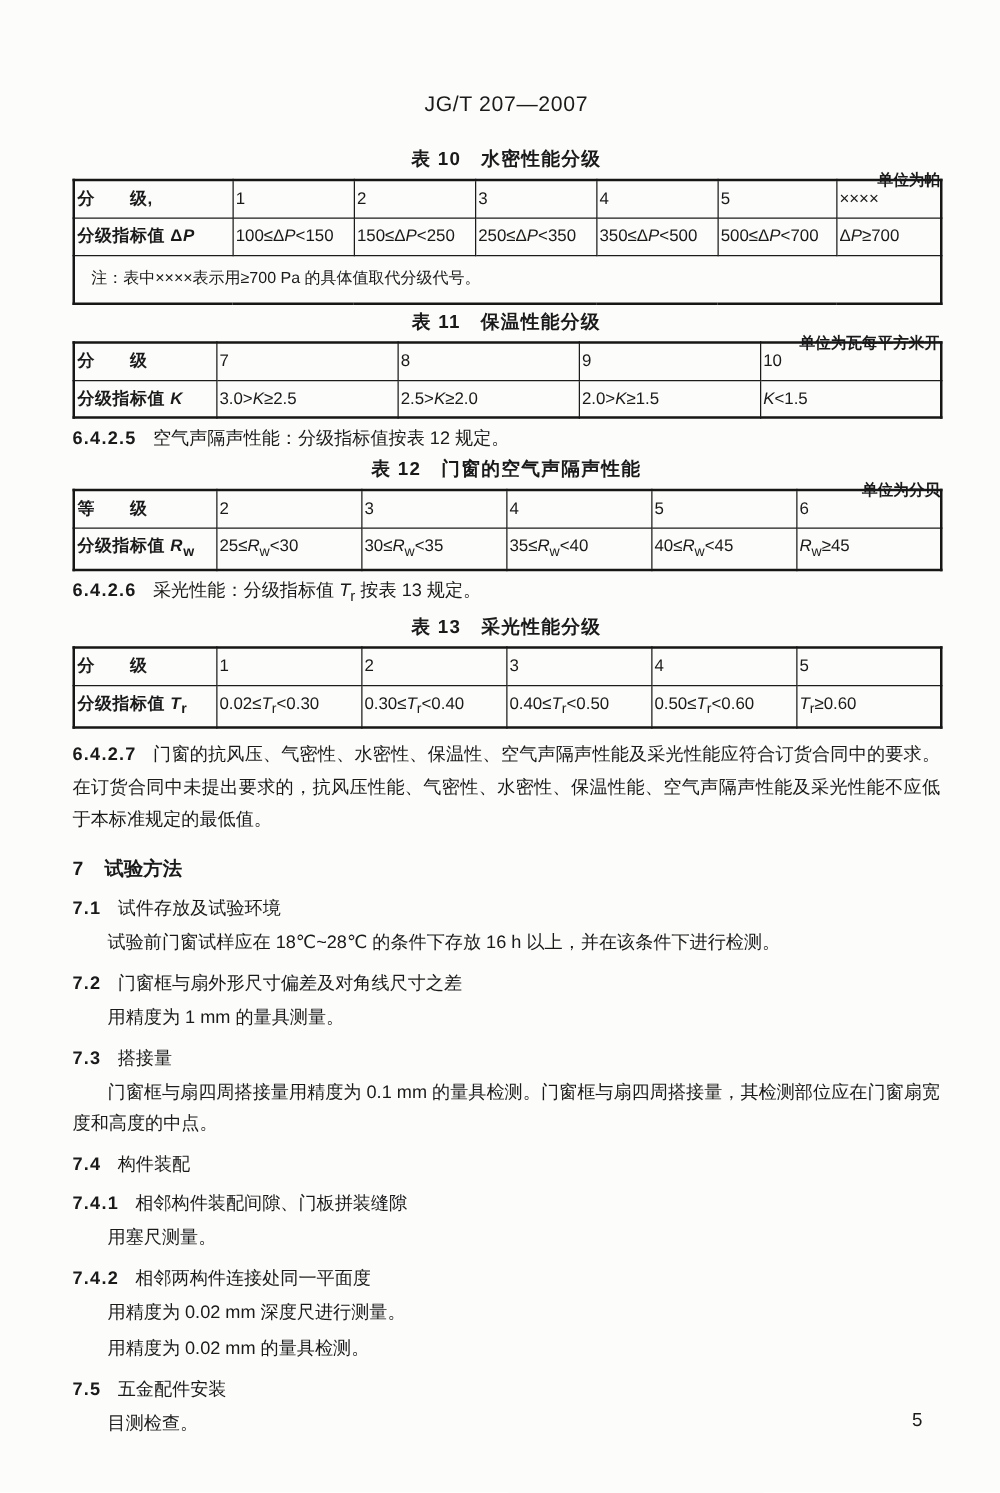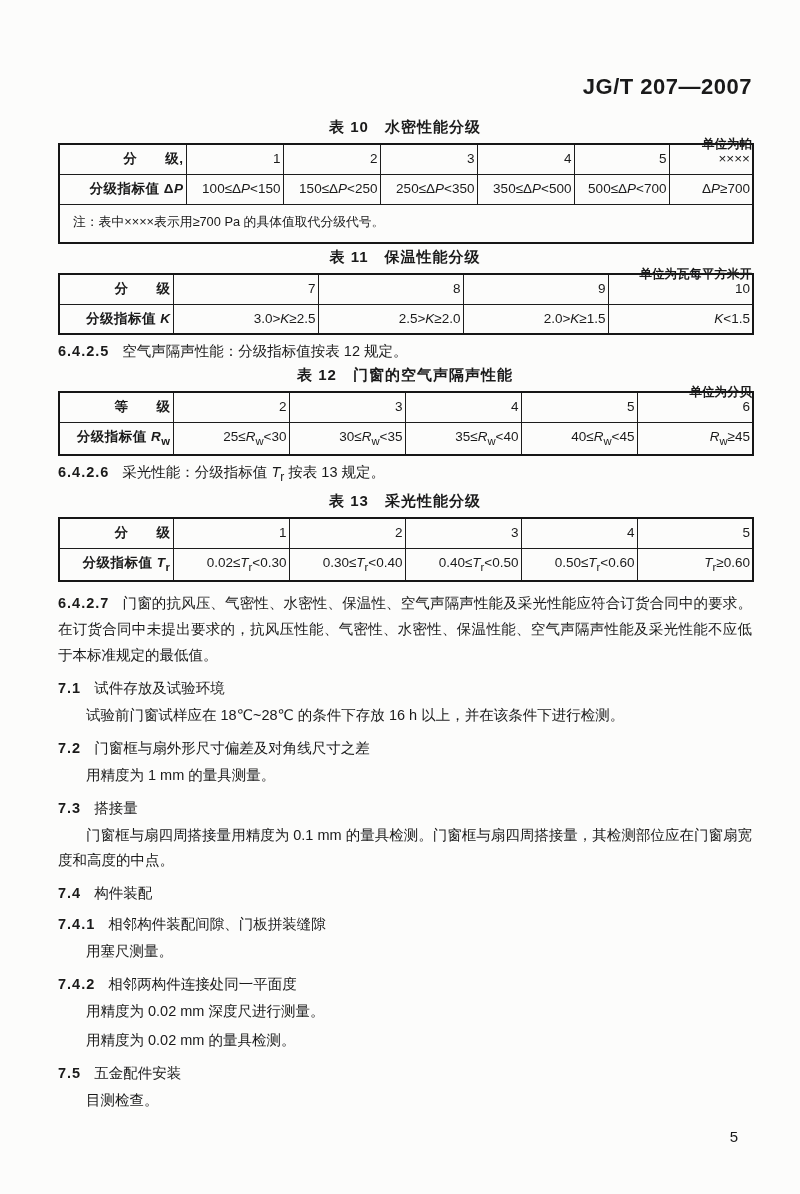--- a/index.html
+++ b/index.html
@@ -7,41 +7,41 @@
     position:relative;
     width:800px; height:1194px;
     background:#fcfcfb;
     color:#1a1a1a;
     font-family:"Liberation Sans","DejaVu Sans",sans-serif;
     box-sizing:border-box;
     padding:74px 48px 0 58px;
     overflow:hidden;
   }
   .doc-code {
-    text-align:right;
-    font-weight:bold;
-    font-size:22px;
+    text-align:center;
+    font-weight:normal;
+    font-size:17px;
     letter-spacing:0.5px;
     height:20px;
   }
   .cap-row { position:relative; text-align:center; height:20px; }
   .cap-row.first { margin-top:24px; }
   .cap-row.mid { margin-top:4px; }
   .cap { font-weight:bold; font-size:15px; letter-spacing:1px;margin-top:20px; }
   .unit { position:absolute; right:0; top:18px; font-weight:bold; font-size:12.5px; }
   table.spec {
     border-collapse:collapse;
     table-layout:fixed;
     width:694px;
     margin-top:5px;
     border:2.5px solid #161616;
   }
   table.spec td {
     border:1.6px solid #1c1c1c;
-    text-align:right;
+    text-align:left;
     vertical-align:middle;
     font-size:13.5px;
     line-height:1.25;
     padding:6px 2px;
     overflow:hidden;
     white-space:nowrap;
   }
   table.spec td.lbl { font-weight:bold; letter-spacing:0.5px; }
   table.spec td.note-cell {
     text-align:left;
@@ -212,20 +212,23 @@
       <td>0.50≤<i>T</i><sub>r</sub>&lt;0.60</td>
       <td><i>T</i><sub>r</sub>≥0.60</td>
     </tr>
   </tbody>
     </table>
 
   <p class="para">
     <b class="cnum">6.4.2.7</b><span>门窗的抗风压、气密性、水密性、保温性、空气声隔声性能及采光性能应符合订货合同中的要求。在订货合同中未提出要求的，抗风压性能、气密性、水密性、保温性能、空气声隔声性能及采光性能不应低于本标准规定的最低值。</span>
   </p>
 
+  <p class="h2">
+    <b class="cnum">7</b><span>试验方法</span>
+  </p>
 
   <p class="h3">
     <b class="cnum">7.1</b><span>试件存放及试验环境</span>
   </p>
   <p class="body-text">试验前门窗试样应在 18℃~28℃ 的条件下存放 16 h 以上，并在该条件下进行检测。</p>
 
   <p class="h3">
     <b class="cnum">7.2</b><span>门窗框与扇外形尺寸偏差及对角线尺寸之差</span>
   </p>
   <p class="body-text">用精度为 1 mm 的量具测量。</p>

